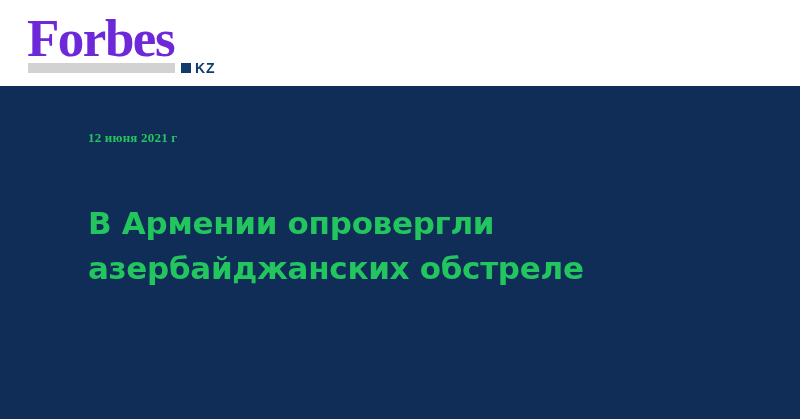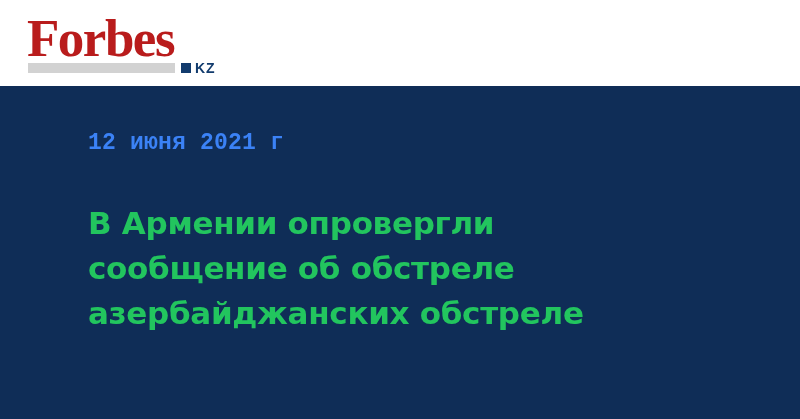--- a/index.html
+++ b/index.html
@@ -39,21 +39,21 @@
     width: 200px;
     height: 64px;
   }
 
   .logo-wordmark {
     font-family: "Liberation Serif", "DejaVu Serif", serif;
     font-weight: bold;
     font-size: 53px;
     line-height: 53px;
     letter-spacing: -1.5px;
-    color: #b91c1c;
+    color: #6d28d9;
     display: block;
     height: 54px;
   }
 
   .logo-underline-row {
     position: absolute;
     left: 1px;
     top: 49px;
     width: 198px;
     height: 13px;
@@ -95,25 +95,25 @@
     width: 800px;
     height: 333px;
     background: #0F2D57;
     box-sizing: border-box;
   }
 
   .article-date {
     position: absolute;
     left: 88px;
     top: 44px;
-    font-family: Liberation Mono, monospace;
+    font-family: Liberation Serif, serif;
     font-weight: bold;
-    font-size: 23px;
+    font-size: 13px;
     letter-spacing: 0.2px;
-    color: #3b82f6;
+    color: #22c55e;
     white-space: nowrap;
   }
 
   .article-title {
     position: absolute;
     left: 88px;
     top: 94px;
     width: 600px;
     font-family: "DejaVu Sans", "Liberation Sans", sans-serif;
     font-weight: bold;
@@ -142,19 +142,18 @@
       </span>
     </a>
   </div>
 
   <div class="hero">
 
     <div class="article-date">12 июня 2021 г</div>
 
     <h1 class="article-title">
       <span class="tline">В Армении опровергли</span>
-      <span class="tline">сообщение об обстреле</span>
       <span class="tline">азербайджанских обстреле</span>
     </h1>
 
   </div>
 
 </div>
 
 </body></html>

